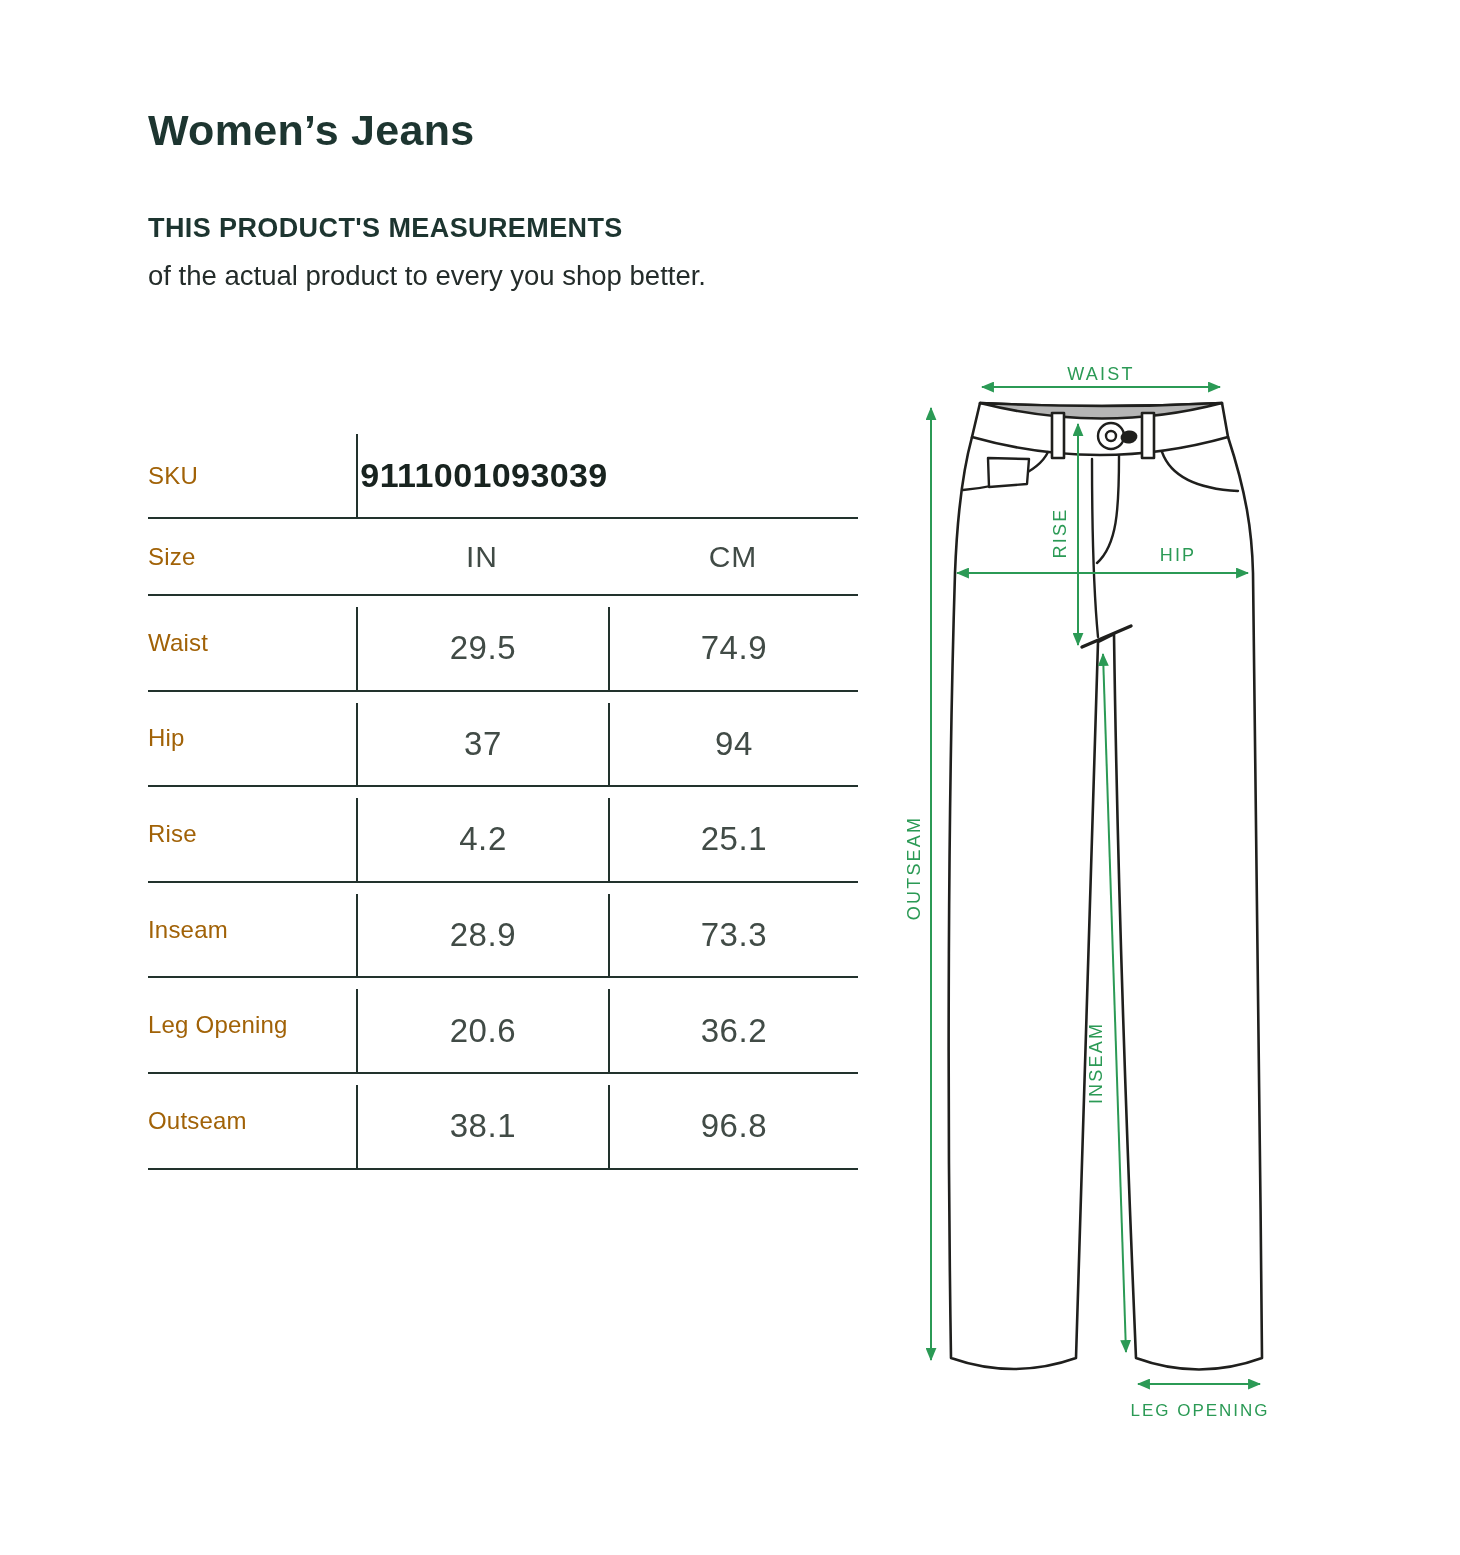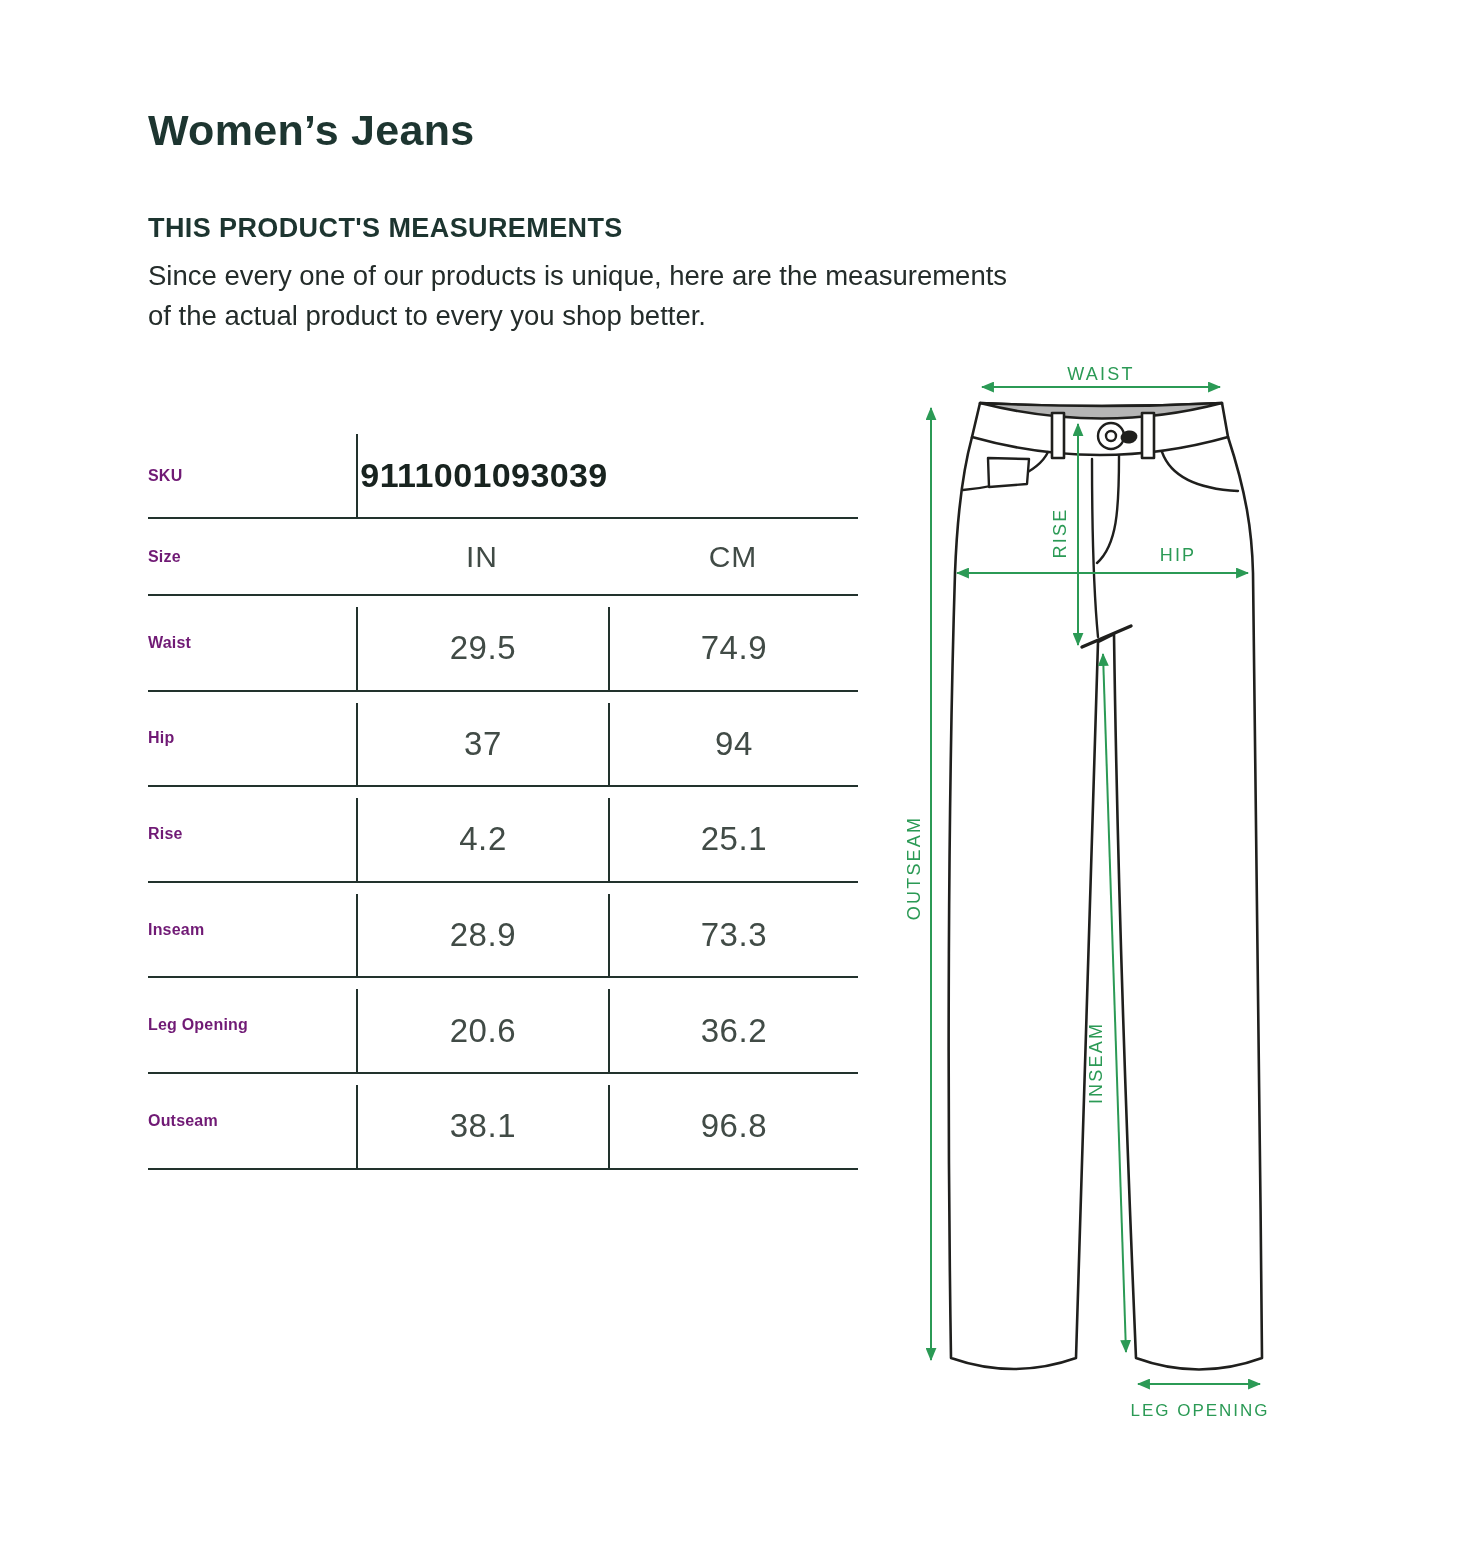--- a/index.html
+++ b/index.html
@@ -28,21 +28,21 @@
     position:absolute;left:148px;top:256px;
     font-size:27.5px;font-weight:400;color:var(--ink);line-height:40px;
   }
   
   .m-table{position:absolute;left:148px;top:434px;width:710px;}
   .t-row{display:flex;border-bottom:2px solid var(--line);}
   .sku-row{height:85px;}
   .size-row{height:77px;}
   .data-row{height:95.6px;}
   .cell{display:flex;align-items:center;}
-  .label-cell{width:208px;font-size:16px;font-weight:700;color:#701a75;letter-spacing:.2px;}
+  .label-cell{width:208px;font-size:24px;font-weight:400;color:#a16207;letter-spacing:.2px;}
   .v{border-left:2px solid var(--line);}
   .sku-value-cell{width:502px;}
   .sku-value{display:block;width:252px;text-align:center;font-size:34px;font-weight:700;color:#18231f;letter-spacing:.4px;}
   .unit-cell{justify-content:center;font-size:30px;font-weight:200;color:var(--value);letter-spacing:1px;}
   .in-cell{width:252px;}
   .cm-cell{width:250px;}
   .val-cell{justify-content:center;font-size:33px;font-weight:200;color:var(--value);letter-spacing:.6px;margin-top:11px;}
   
   .jeans{position:absolute;left:895px;top:350px;}
   .ann-text{
@@ -51,21 +51,20 @@
   }
   .ann-text-sm{font-size:17px;letter-spacing:2px;}
 </style>
 </head>
 <body>
 
 <h1 class="title">Women’s Jeans</h1>
 <h2 class="section-heading">THIS PRODUCT'S MEASUREMENTS</h2>
 
 <div class="description">
-  <div>Since every one of our products is unique, here are the measurements</div>
   <div>of the actual product to every you shop better.</div>
 </div>
 
 <div class="m-table">
   <div class="t-row sku-row">
     <div class="cell label-cell">SKU</div>
     <div class="cell sku-value-cell v">
       <span class="sku-value">9111001093039</span>
     </div>
   </div>

